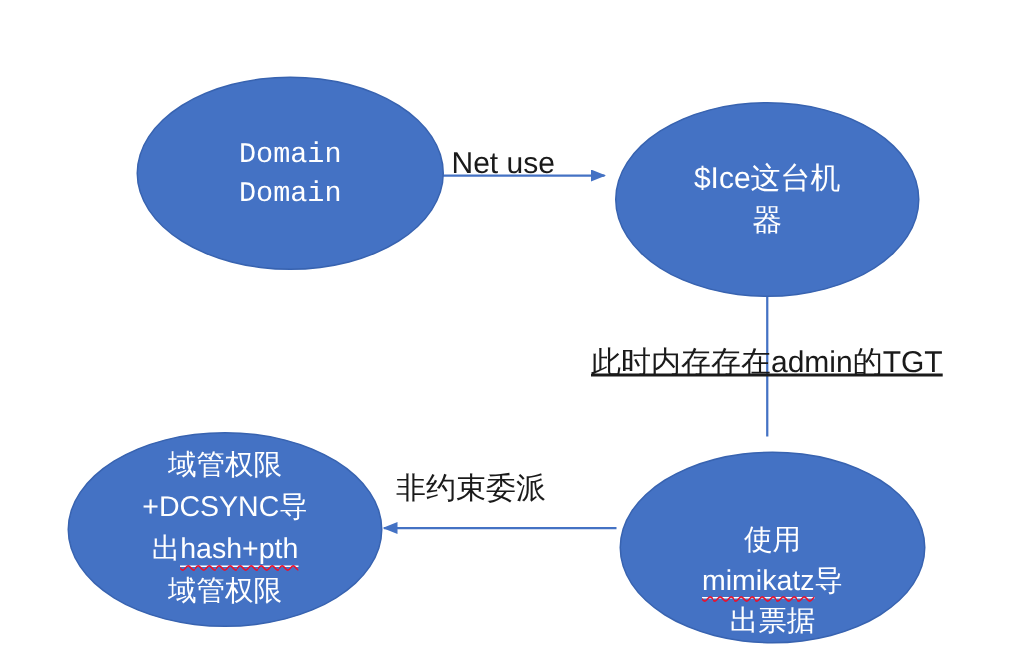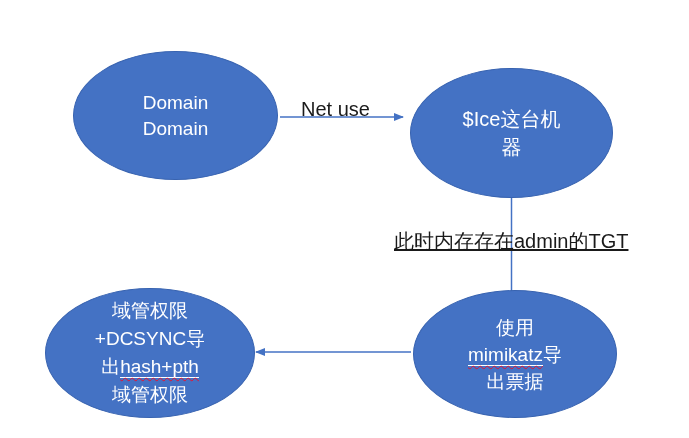--- a/index.html
+++ b/index.html
@@ -41,23 +41,23 @@
     color: var(--node-text);
     display: flex;
     align-items: center;
     justify-content: center;
     text-align: center;
     font-size: 19px;
     line-height: 26px;
   }
   .node .node-text { width: 100%; }
 
-  #node-domain-admin { left: 73px;  top: 51px;  width: 205px; height: 129px; }
+  #node-domain-admin { left: 91px;  top: 51px;  width: 205px; height: 129px; font-family: Liberation Mono, monospace; }
   #node-ice-machine  { left: 410px; top: 68px;  width: 203px; height: 130px; font-size: 20px; line-height: 28px; }
-  #node-mimikatz     { left: 413px; top: 290px; width: 204px; height: 128px; font-size: 19px; line-height: 27px; }
+  #node-mimikatz     { left: 413px; top: 301px; width: 204px; height: 128px; font-size: 19px; line-height: 27px; align-items: flex-end; }
   #node-takeover     { left: 45px;  top: 288px; width: 210px; height: 130px; font-size: 19px; line-height: 28px; align-items: center; }
 
   .misspelled {
     border-bottom: 1px solid currentColor;
     text-decoration: underline wavy var(--squiggle) 1px;
     text-underline-offset: 4px;
   }
 
   .edge-label {
     position: absolute;
@@ -113,14 +113,15 @@
       <span>+DCSYNC导</span><br>
       <span>出</span><span class="misspelled">hash+pth</span><br>
       <span>域管权限</span>
     </div>
   </div>
 
   <div class="edge-label" id="label-net-use">Net use</div>
 
   <div class="edge-label" id="label-tgt">此时内存存在admin的TGT</div>
 
+  <div class="edge-label" id="label-delegation">非约束委派</div>
 
 </div>
 
 </body></html>

